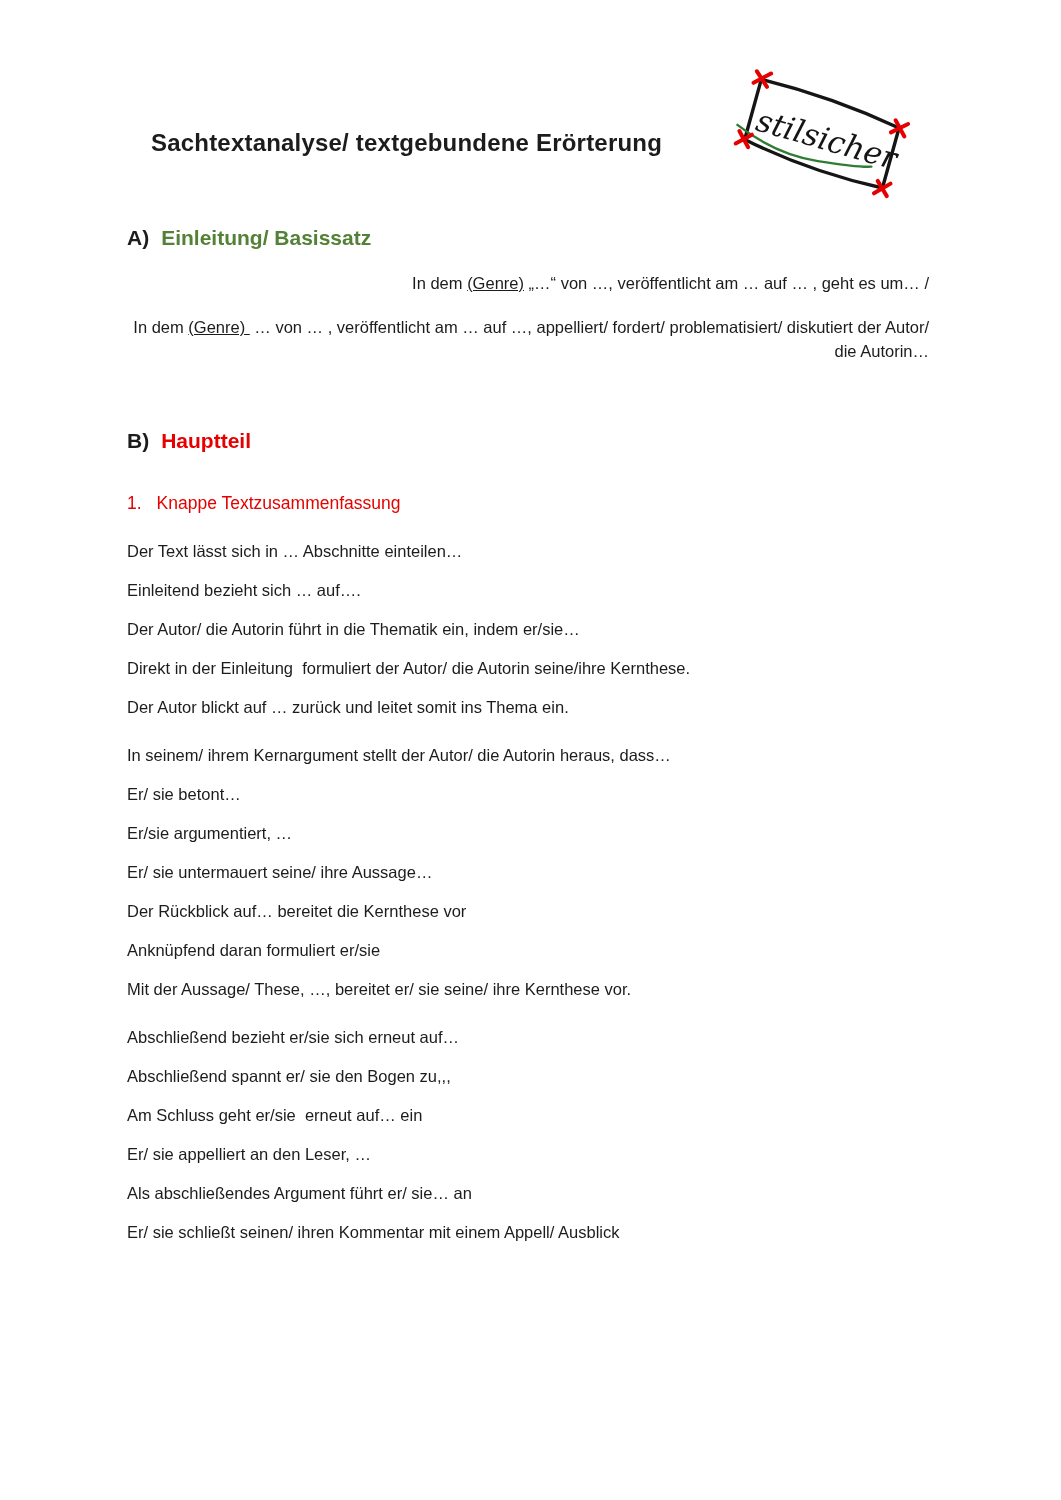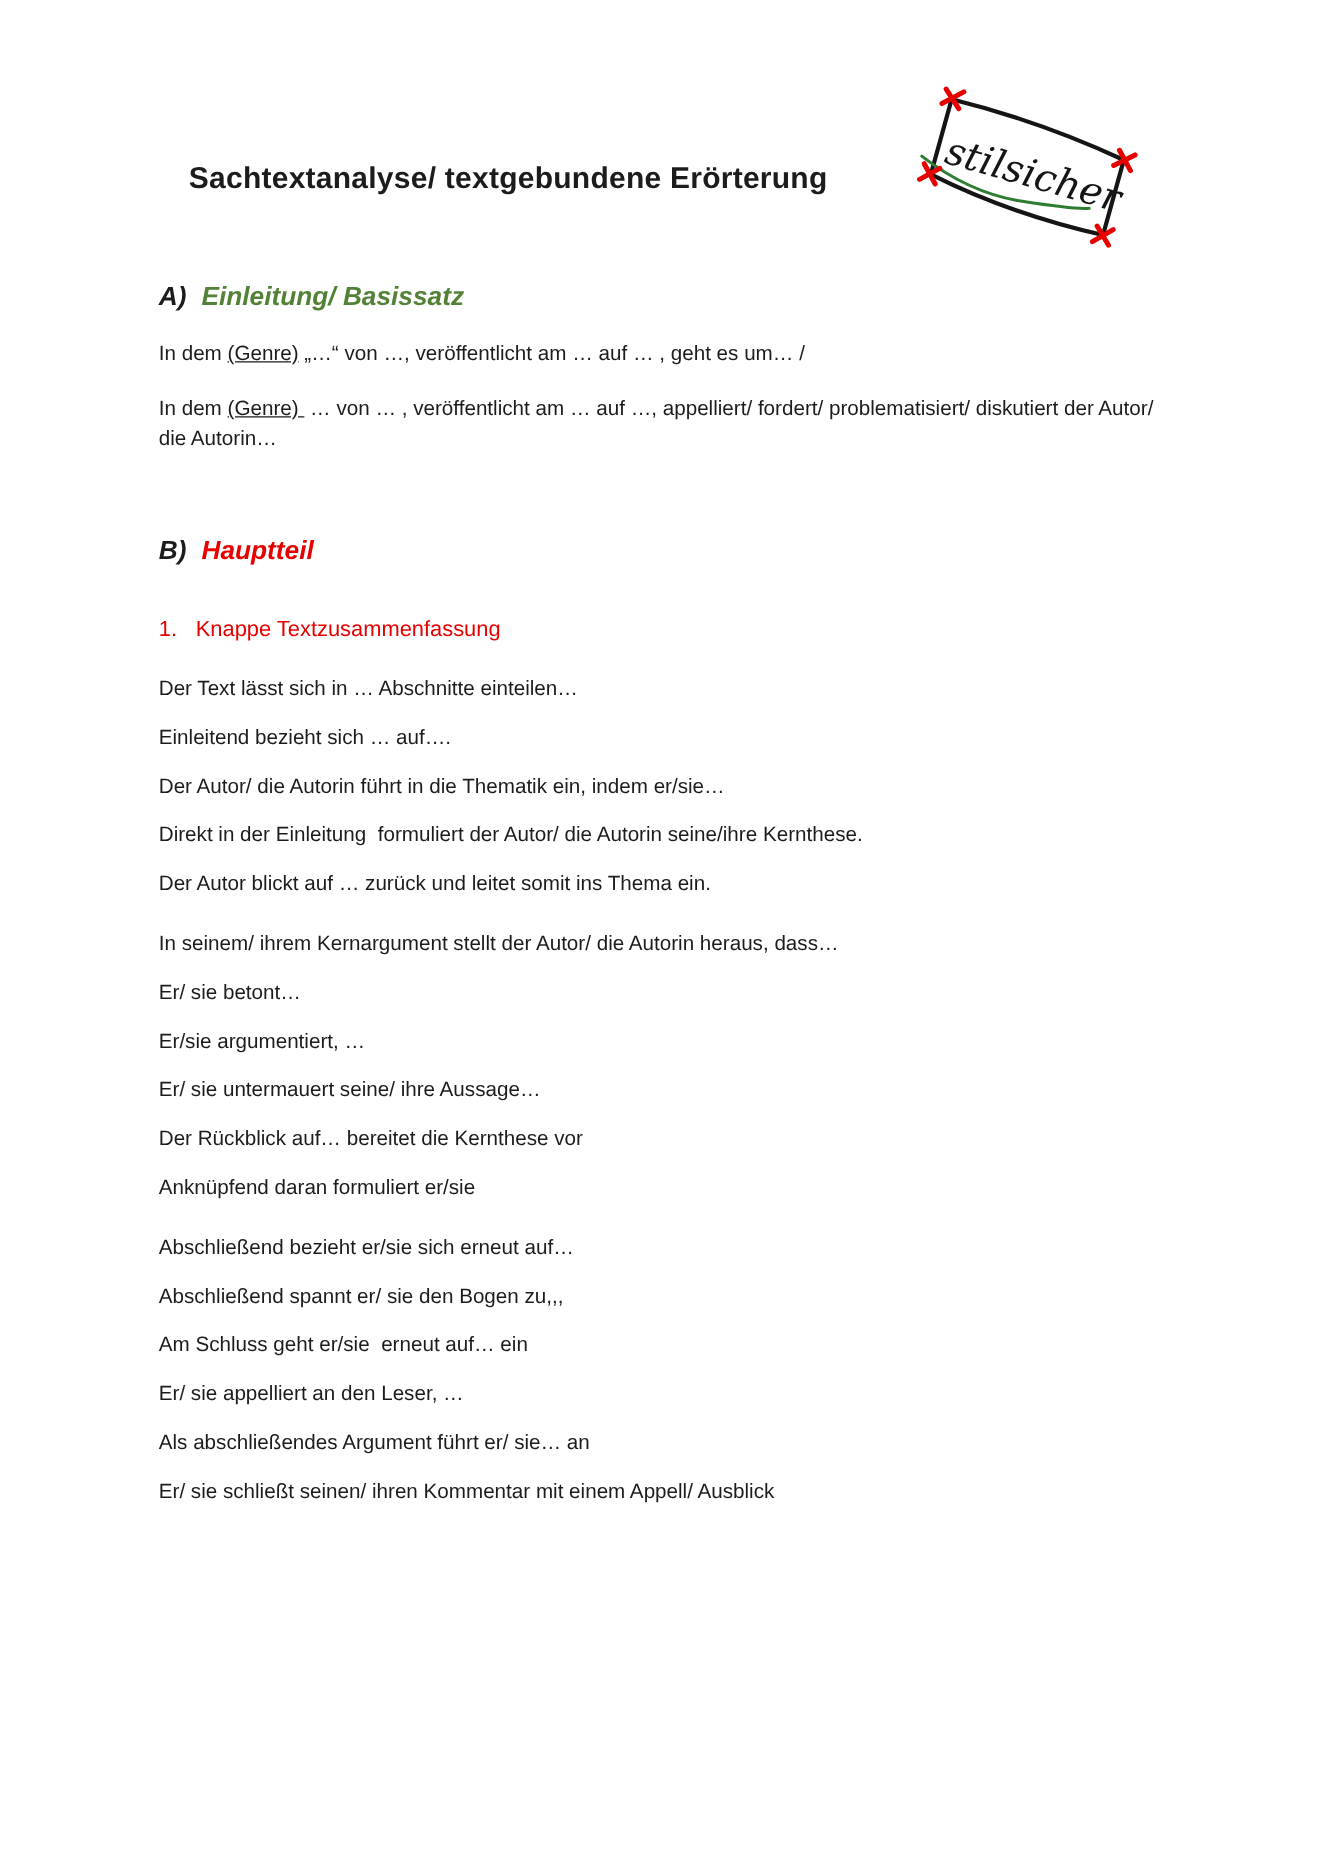--- a/index.html
+++ b/index.html
@@ -27,36 +27,35 @@
     font-size: 24px;
     line-height: 30px;
     font-weight: 700;
     letter-spacing: 0.2px;
     margin-left: 24px;
   }
   .sec-heading {
     font-size: 21px;
     line-height: 27px;
     font-weight: 700;
-    font-style: italic;
   }
   .sec-heading-a { margin-top: 66px; }
   .sec-heading-b { margin-top: 64px; }
   .sec-label { margin-right: 12px; color: #1c1c1c; }
   .green { color: #538135; }
   .red { color: #e60000; }
   .sub-heading {
     margin-top: 38px;
     font-size: 17.5px;
     line-height: 23px;
     font-weight: 400;
     color: #e60000;
   }
   .sub-num { margin-right: 15px; }
-  .para { margin-top: 20px; white-space: pre-wrap; }
+  .para { margin-top: 20px; white-space: pre-wrap; text-align: right; }
   .u { text-decoration: underline; }
   .body-group { margin-top: 24px; }
   .body-group + .body-group { }
   .body-group p { margin-top: 15px; white-space: pre-wrap; }
 </style>
 </head>
 <body>
 
 <div class="page">
 
@@ -106,20 +105,21 @@
     <p>Der Autor blickt auf … zurück und leitet somit ins Thema ein.</p>
   </div>
 
   <div class="body-group">
     <p>In seinem/ ihrem Kernargument stellt der Autor/ die Autorin heraus, dass…</p>
     <p>Er/ sie betont…</p>
     <p>Er/sie argumentiert, …</p>
     <p>Er/ sie untermauert seine/ ihre Aussage…</p>
     <p>Der Rückblick auf… bereitet die Kernthese vor</p>
     <p>Anknüpfend daran formuliert er/sie</p>
+    <p>Mit der Aussage/ These, …, bereitet er/ sie seine/ ihre Kernthese vor.</p>
   </div>
 
   <div class="body-group">
     <p>Abschließend bezieht er/sie sich erneut auf…</p>
     <p>Abschließend spannt er/ sie den Bogen zu,,,</p>
     <p>Am Schluss geht er/sie  erneut auf… ein</p>
     <p>Er/ sie appelliert an den Leser, …</p>
     <p>Als abschließendes Argument führt er/ sie… an</p>
     <p>Er/ sie schließt seinen/ ihren Kommentar mit einem Appell/ Ausblick</p>
   </div>

